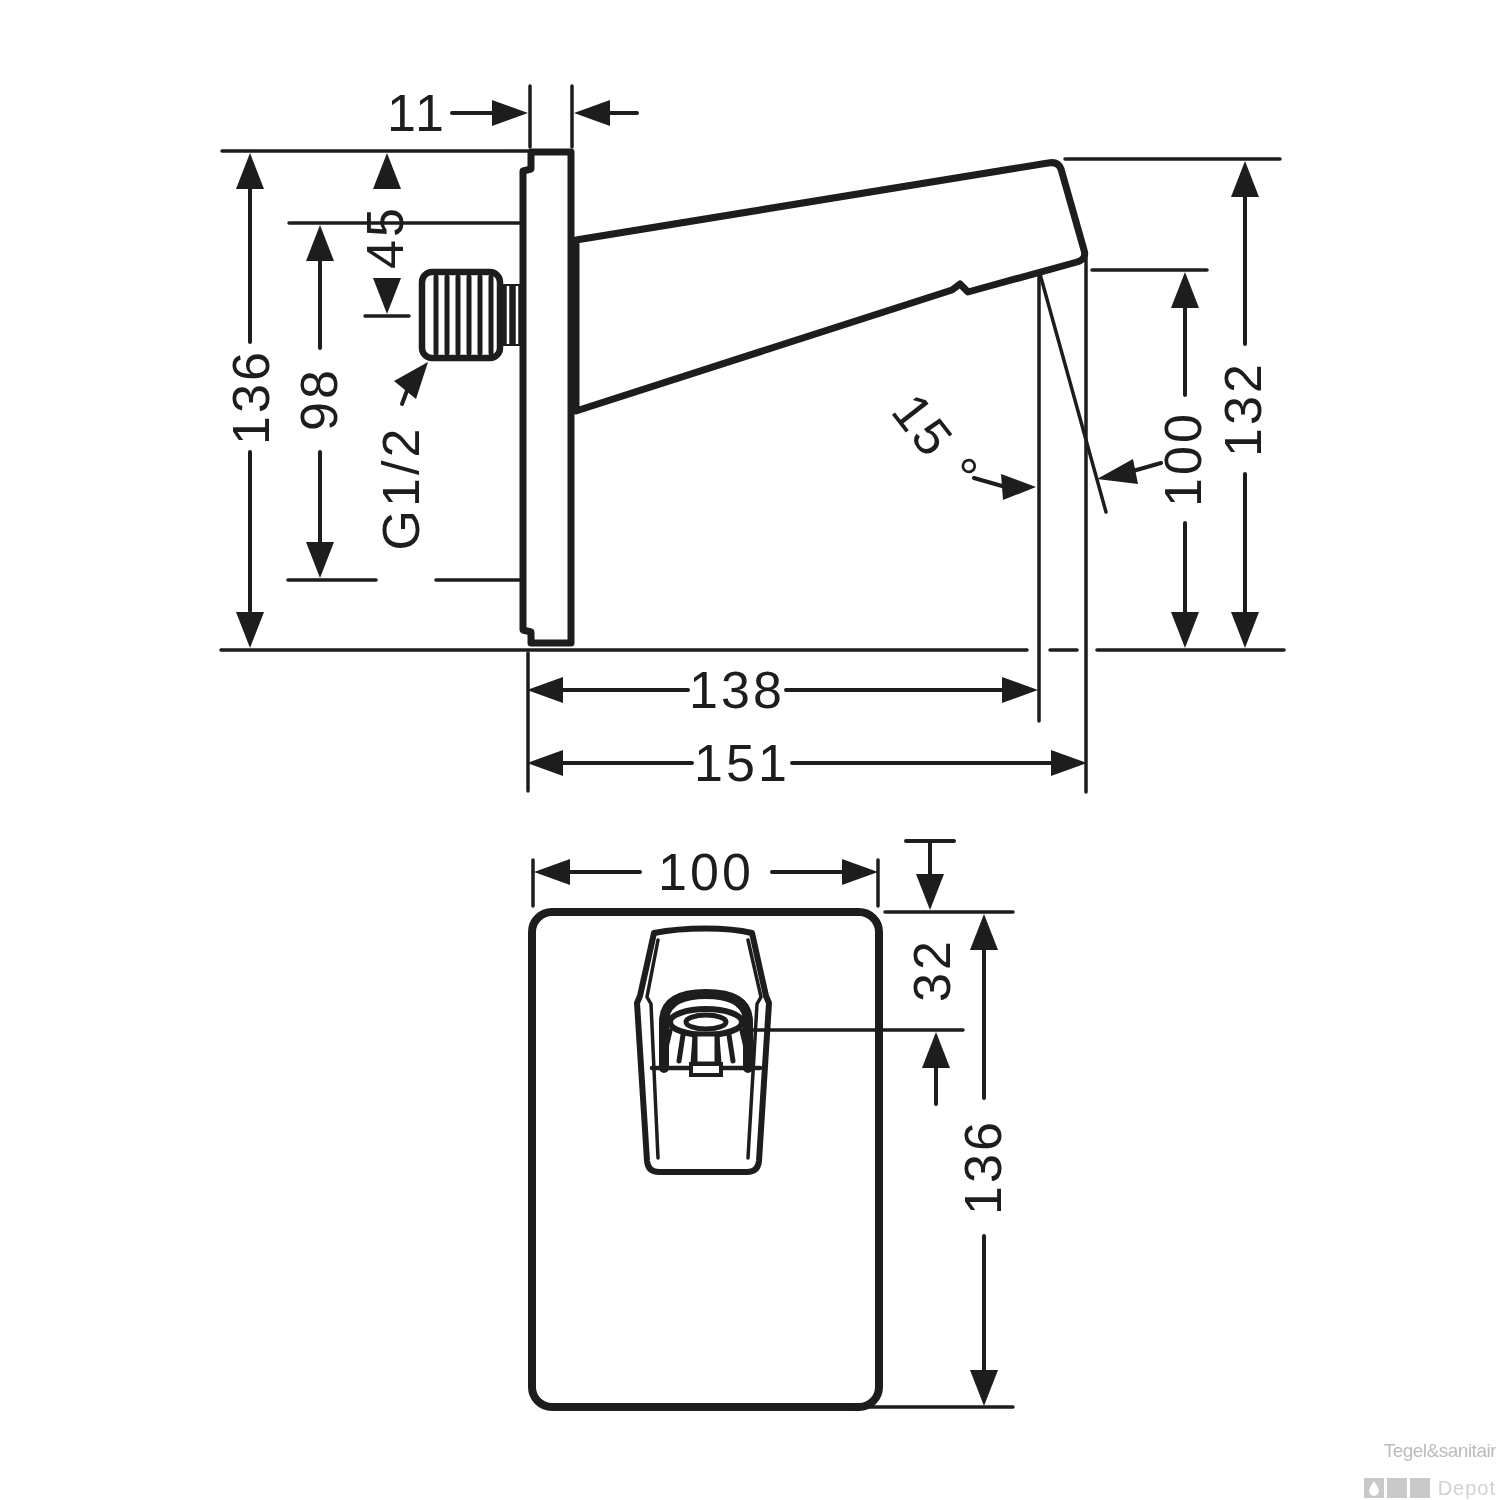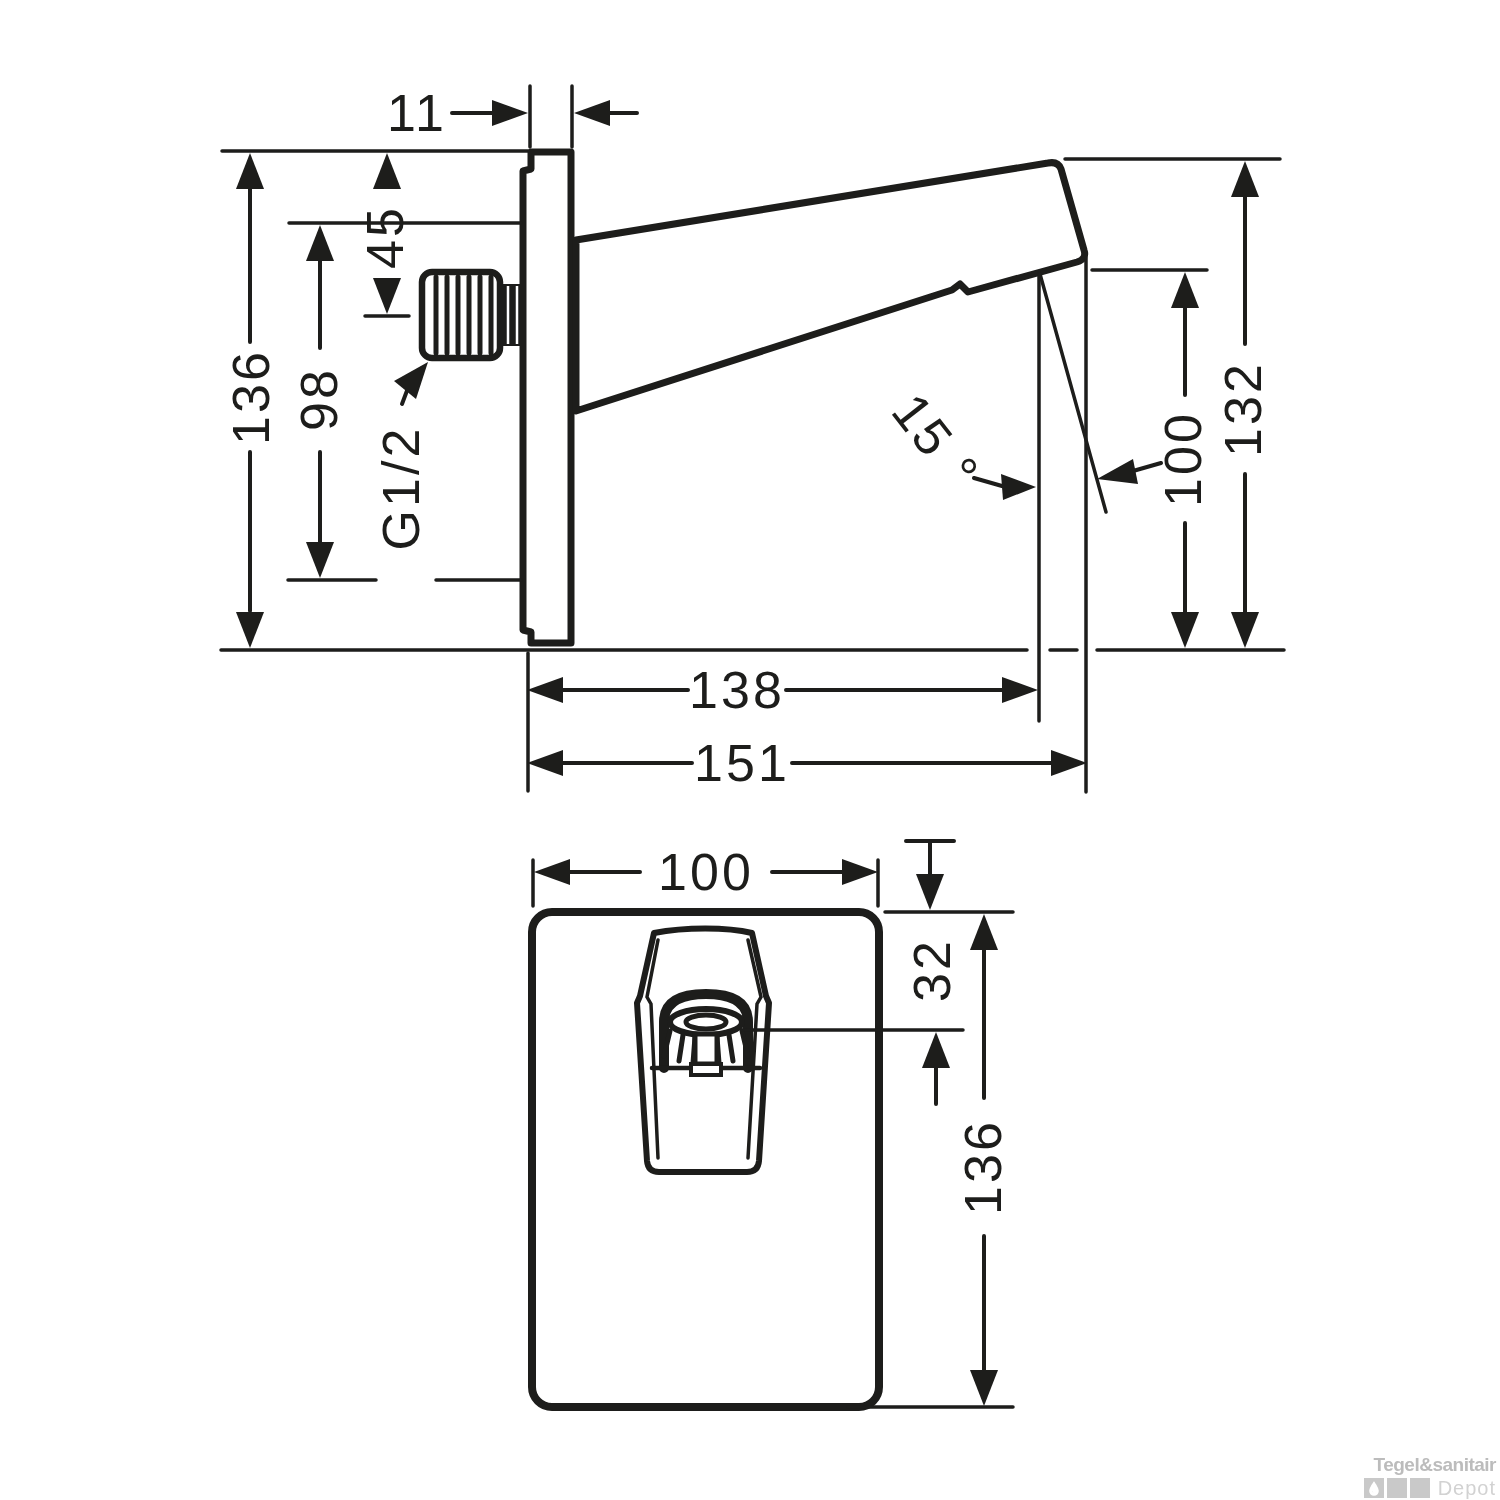--- a/index.html
+++ b/index.html
@@ -12,22 +12,22 @@
   svg.drawing{position:absolute;left:0;top:0;}
   .outline{fill:#fff;stroke:var(--ink);stroke-width:7;stroke-linejoin:round;stroke-linecap:round;}
   .thin{fill:none;stroke:var(--ink);stroke-width:3.5;stroke-linecap:round;}
   .dim{fill:none;stroke:var(--ink);stroke-width:4;stroke-linecap:round;}
   .thick{fill:none;stroke:var(--ink);stroke-width:10;stroke-linecap:round;}
   .arrow{fill:var(--ink);stroke:none;}
   .inkfill{fill:var(--ink);stroke:none;}
   .dimtext{font-size:52px;fill:var(--ink);letter-spacing:3px;
            font-family:"Liberation Sans",sans-serif;}
   .watermark{position:absolute;right:4px;bottom:2px;text-align:right;}
-  .wm-brand{font-size:19px;font-weight:bold;color:var(--wm);line-height:20px;letter-spacing:-0.5px;}
-  .wm-row{display:flex;align-items:center;justify-content:flex-end;gap:3px;margin-top:3px;}
+  .wm-brand{font-size:19px;font-weight:normal;color:var(--wm);line-height:20px;letter-spacing:-0.5px;}
+  .wm-row{display:flex;align-items:center;justify-content:flex-end;gap:3px;margin-top:17px;}
   .wm-sq{width:20px;height:20px;background:var(--wm-sq);display:inline-block;}
   .wm-depot{font-size:20px;color:var(--wm-light);letter-spacing:1px;margin-left:5px;line-height:20px;}
 </style>
 </head>
 <body>
 
 <svg class="drawing" width="1500" height="1500" viewBox="0 0 1500 1500">
 
   <g>
 

